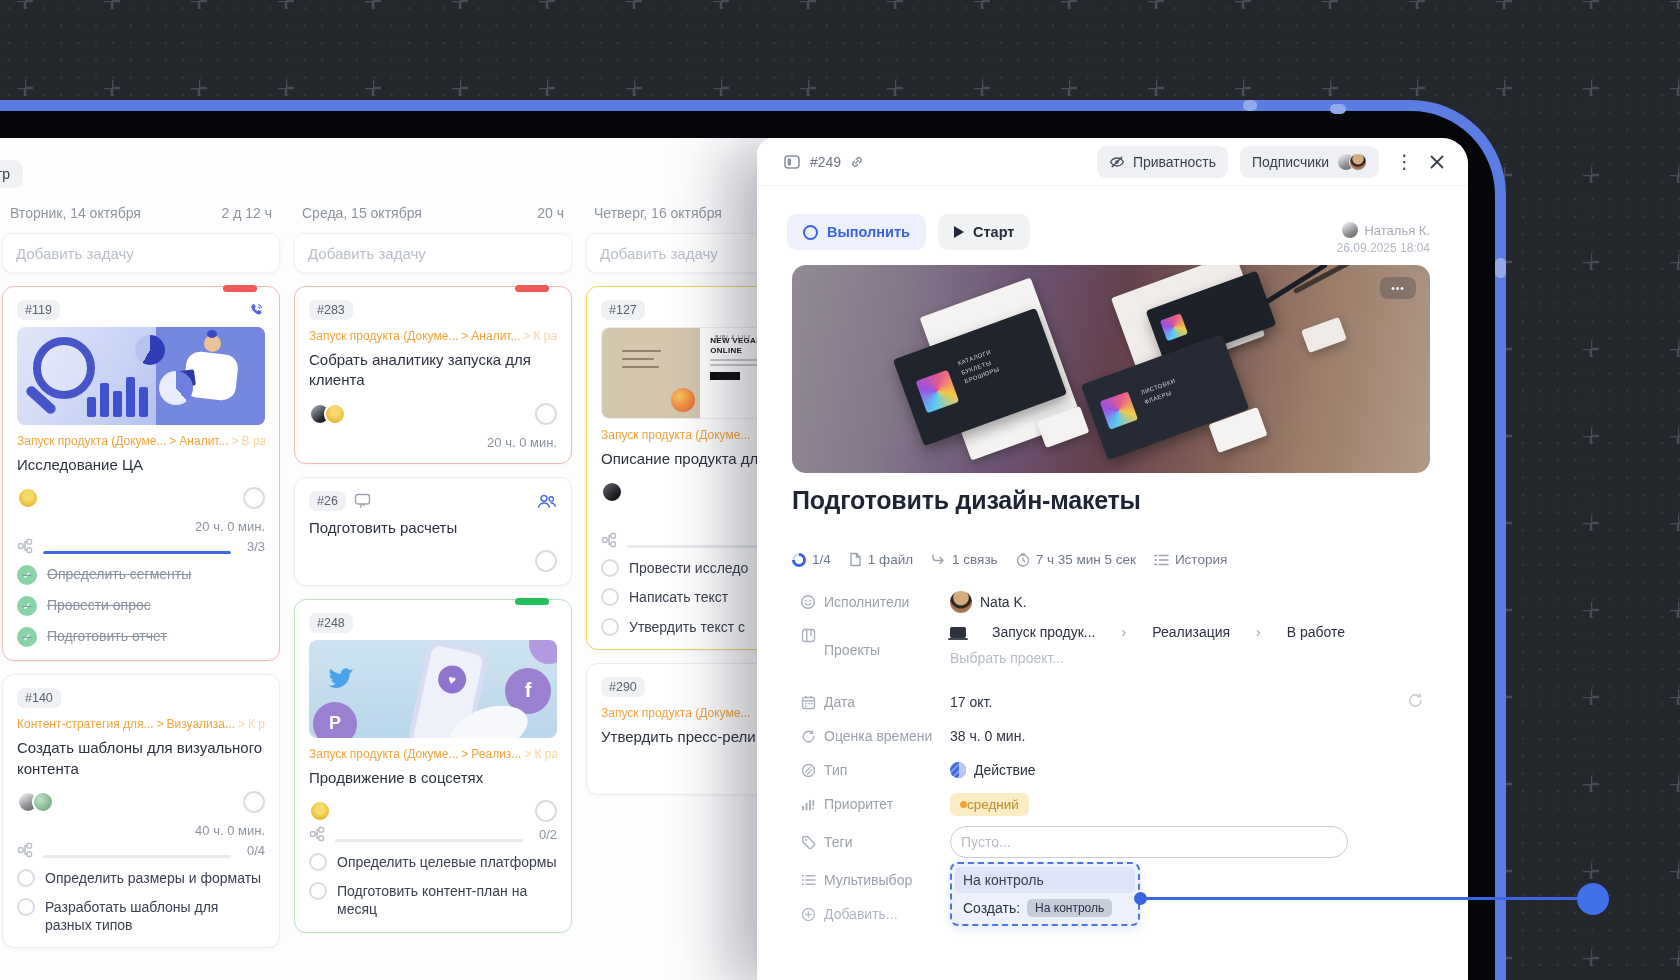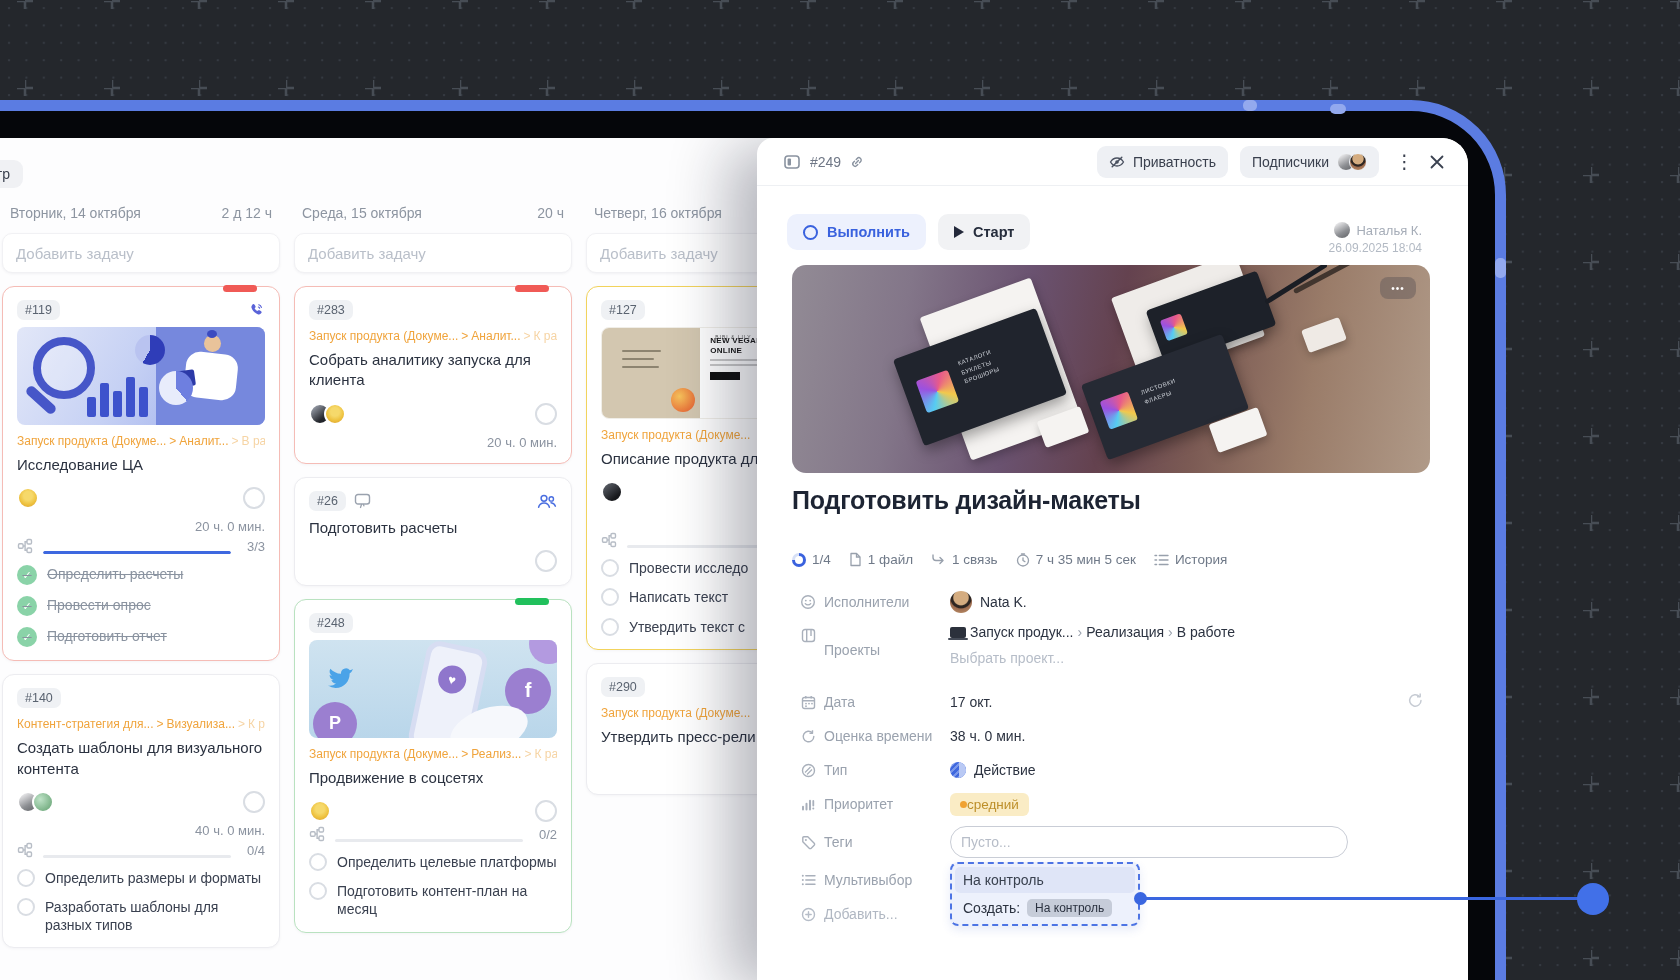--- a/index.html
+++ b/index.html
@@ -114,21 +114,21 @@
   .m-pill{height:32px;border-radius:9px;background:#eef0f4;display:flex;align-items:center;gap:8px;
     padding:3px 12px;font-size:14px;color:#3a404e;justify-content:flex-end;}
   .m-right{margin-left:auto;display:flex;align-items:center;gap:12px;}
   .kebab{font-size:19px;color:#3a404e;line-height:1;padding:0 4px;}
   .m-actions{position:absolute;left:30px;top:76px;display:flex;gap:12px;}
   .btn{height:36px;border-radius:10px;display:flex;align-items:center;gap:9px;padding:0 16px;font-size:14.5px;font-weight:700;}
   .btn-complete{background:#edf1fd;color:#3a62de;}
   .btn-start{background:#f1f2f4;color:#262d3c;}
   .ring{width:15px;height:15px;border-radius:50%;border:2.5px solid #3a62de;}
   .play{width:0;height:0;border-left:10px solid #23293a;border-top:6px solid transparent;border-bottom:6px solid transparent;}
-  .author{position:absolute;right:46px;top:84px;text-align:right;}
+  .author{position:absolute;right:38px;top:84px;text-align:right;}
   .author-name{display:flex;align-items:center;justify-content:flex-end;gap:6px;font-size:13px;color:#a6adb8;}
   .author-dt{margin-top:3px;font-size:12px;color:#b3bac4;}
 
   .cover{position:absolute;left:35px;top:127px;width:638px;height:208px;border-radius:14px;overflow:hidden;
     background:linear-gradient(100deg,#928b95 0%,#837689 18%,#6a5270 36%,#64424f 50%,#7b5a54 64%,#9a7c69 80%,#b09a88 100%);}
   .sheet{position:absolute;background:#f5f3f1;border-radius:3px;transform:rotate(-20deg);box-shadow:0 4px 10px rgba(0,0,0,.25);}
   .folder{position:absolute;background:#20242d;border-radius:4px;transform:rotate(-20deg);box-shadow:0 6px 14px rgba(0,0,0,.35);
     color:#cfd3da;}
   .fsq{position:absolute;border-radius:3px;background:conic-gradient(from 30deg,#e85a8a,#f2c94c,#56ccf2,#9b51e0,#e85a8a);}
   .ftxt{position:absolute;font-size:6px;letter-spacing:.5px;line-height:1.6;width:62px;}
@@ -142,21 +142,21 @@
   .qcircle{width:14px;height:14px;border-radius:50%;background:conic-gradient(#3a62de 0 270deg,#d7e0f6 270deg 360deg);position:relative;}
   .qcircle:after{content:"";position:absolute;inset:3px;background:#fff;border-radius:50%;}
 
   .fields{position:absolute;left:43px;top:452px;right:38px;}
   .frow{display:flex;align-items:center;min-height:24px;margin-bottom:10px;}
   .f-ico{width:16px;margin-right:8px;display:flex;align-items:center;justify-content:center;flex:none;}
   .f-label{width:126px;font-size:14px;color:#9aa2ae;flex:none;}
   .f-value{font-size:14px;color:#2b3240;display:flex;align-items:center;gap:8px;}
   .proj-row{height:56px;align-items:flex-start;}
   .proj-lines{display:flex;flex-direction:column;gap:10px;}
-  .proj-crumbs{display:flex;align-items:center;gap:4px;font-size:14px;color:#2b3240;font-weight:500;}
+  .proj-crumbs{display:flex;align-items:center;gap:26px;font-size:14px;color:#2b3240;font-weight:500;}
   .proj-crumbs .chev{color:#9aa2ae;font-weight:normal;}
   .laptop-ico{width:16px;height:11px;background:#2c313c;border-radius:2px;position:relative;}
   .laptop-ico:after{content:"";position:absolute;left:-2px;bottom:-2px;width:20px;height:2px;background:#454b57;border-radius:1px;}
   .placeholder{color:#b6bdc8;font-size:14px;}
   .type-ico{width:16px;height:16px;border-radius:50%;
     background:repeating-linear-gradient(135deg,#3f68de 0 2.5px,#7a97ea 2.5px 4.5px);position:relative;overflow:hidden;}
   .type-ico:after{content:"";position:absolute;right:0;top:0;width:42%;height:100%;background:#b9c9f4;border-top-right-radius:16px;border-bottom-right-radius:16px;}
   .prio-badge{display:flex;align-items:center;background:#faecc5;border-radius:6px;padding:4px 10px;
     font-size:13.5px;color:#bd8f2a;}
   .prio-dot{width:7px;height:7px;border-radius:50%;background:#f0a232;}
@@ -269,21 +269,21 @@
                   <path d="M6.1 8h2V3.8h1.9M8.1 8v4.2h1.9" stroke="#b7bdc6" stroke-width="1.4" fill="none"></path>
                 </svg>
             </span>
             <div class="track">
               <div class="fill" style="width: 100%;"></div>
             </div>
             <span class="pcount">3/3</span>
           </div>
           <div class="check done">
             <span class="cb">✓</span>
-            <span>Определить расчеты</span>
+            <span>Определить сегменты</span>
           </div>
           <div class="check done">
             <span class="cb">✓</span>
             <span>Провести опрос</span>
           </div>
           <div class="check done">
             <span class="cb">✓</span>
             <span>Подготовить отчет</span>
           </div>
         </div>

